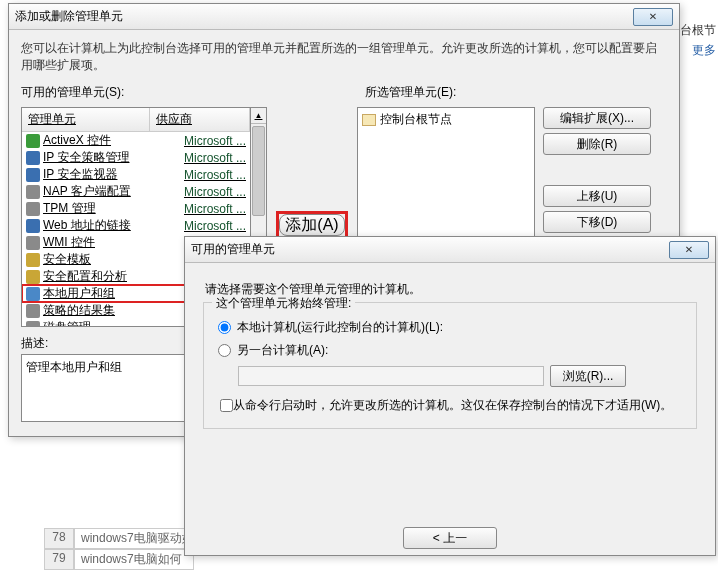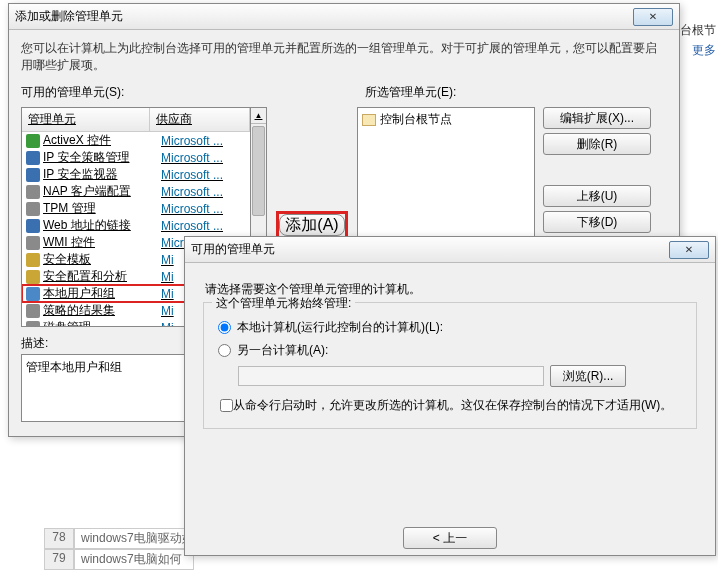--- a/index.html
+++ b/index.html
@@ -81,21 +81,21 @@
 .listhead .c1{width:128px;}
 .listhead .c2{flex:1;}
 .row{
   display:flex;align-items:center;
   padding:1px 4px;
   height:17px;
   font-size:12px;
 }
 .row .icon{width:14px;height:14px;margin-right:3px;flex-shrink:0;}
 .row .c1{width:118px;white-space:nowrap;overflow:hidden;}
-.row .c2{flex:1;color:#0369a1;white-space:nowrap;overflow:hidden;}
+.row .c2{flex:1;color:#14532d;white-space:nowrap;overflow:hidden;text-align:right;}
 .row.highlight{outline:2px solid #d22;outline-offset:-1px;}
 .addbtn-wrap{border:3px solid #d22;}
 .addbtn{
   width:66px;height:22px;
   border:1px solid #888;
   background:linear-gradient(#fdfdfd,#e3e3e3);
   border-radius:8px;
   font-size:16px;
 }
 .selbox{
@@ -187,21 +187,21 @@
       <div class="t">windows7电脑如何</div>
     </div>
 </div>
 
 <div class="dialog dialog1">
   <div class="titlebar">
     <span>添加或删除管理单元</span>
     <span class="spacer"></span>
     <span class="winbtn">✕</span>
   </div>
-  <div class="desc">您可以在计算机上为此控制台选择可用的管理单元并配置所选的一组管理单元。对于可扩展的管理单元，您可以配置要启用哪些扩展项。</div>
+  <div class="desc">您可以在计算机上为此控制台选择可用的管理单元并配置所选的一组管理单元。允许更改所选的计算机，您可以配置要启用哪些扩展项。</div>
 
   <div style="display:flex;">
     <div class="section-label" style="width:270px;">可用的管理单元(S):</div>
     <div style="width:74px;"></div>
     <div class="section-label">所选管理单元(E):</div>
   </div>
 
   <div class="main-row">
     <div class="leftcol">
       <div class="list-outer">

